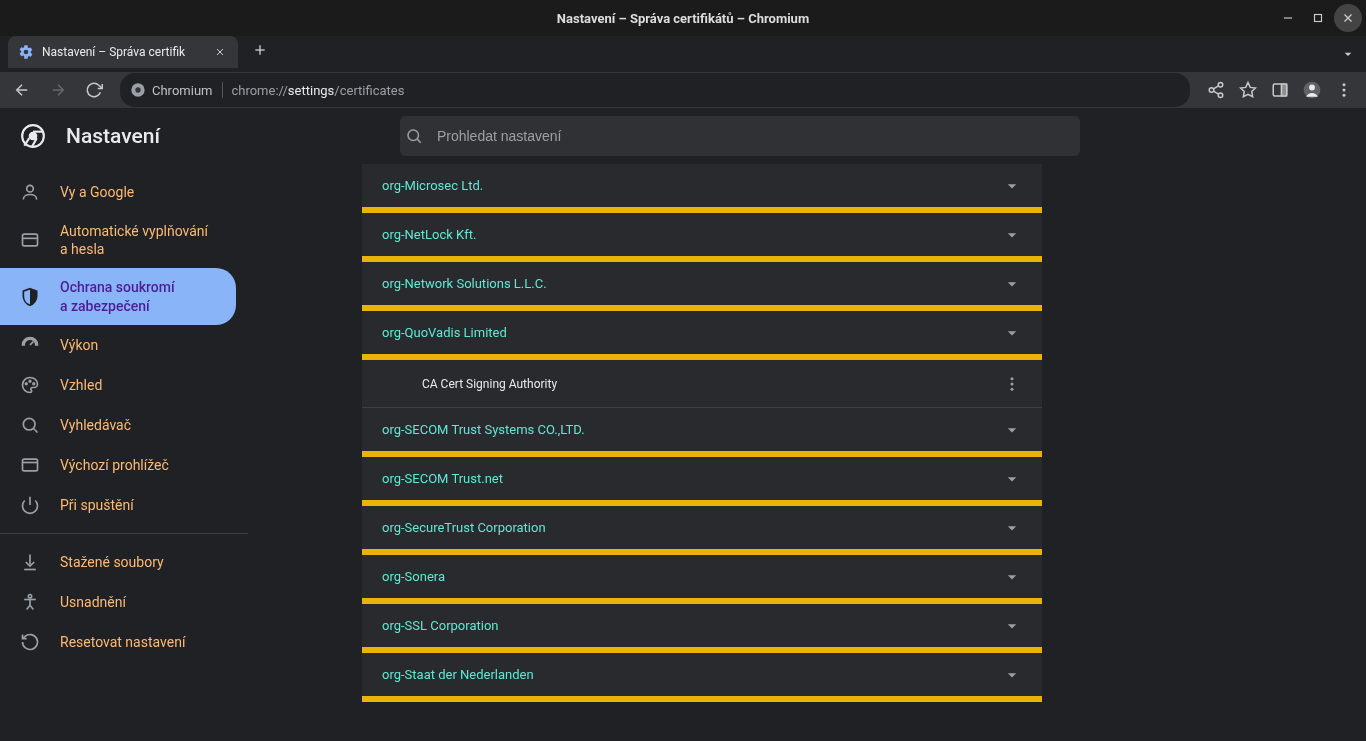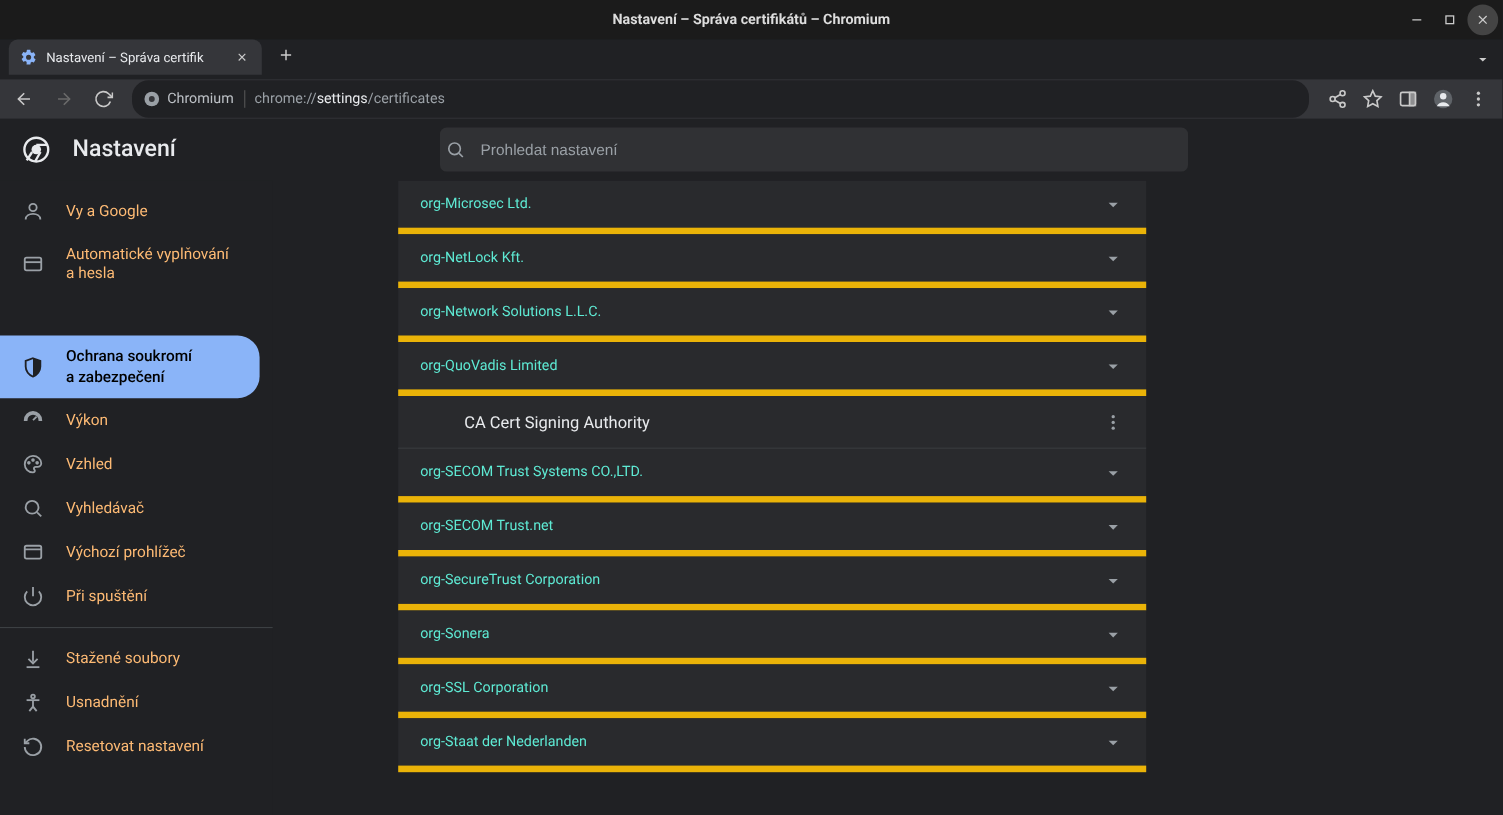--- a/index.html
+++ b/index.html
@@ -95,21 +95,21 @@
 }
 .sidebar::-webkit-scrollbar{width:12px;}
 .sidebar::-webkit-scrollbar-track{background:#202124;}
 .sidebar::-webkit-scrollbar-thumb{background:#5f6368;border-radius:6px;border:3px solid #202124;}
 .side-item {
   display:flex;align-items:center; gap: 20px;
   padding: 10px 20px; font-size: 14px; color: #fdba74;
   cursor:pointer; border-radius: 0 20px 20px 0; margin-right: 12px;
   line-height: 1.3;
 }
-.side-item.active { background: #8ab4f8; color: #000000; font-weight: 500; margin-top: 37px;}
+.side-item.active { background: #8ab4f8; color: #4c1d95; font-weight: 500;}
 .side-item.active .side-icon{ color:#202124;}
 .side-icon { width:20px; height:20px; color:#9aa0a6; flex-shrink:0;}
 .side-divider { height:1px; background:#3c4043; margin: 8px 0 8px 0;}
 .main {
   flex:1; overflow-y:auto; position:relative;
 }
 .main::-webkit-scrollbar{width:14px;}
 .main::-webkit-scrollbar-track{background:#202124;}
 .main::-webkit-scrollbar-thumb{background:#5f6368;border-radius:7px;}
 .content-col {
@@ -117,21 +117,21 @@
 }
 .cert-row {
   height: 49px; background: #292a2d; border-bottom: 6px solid #eab308;
   display:flex;align-items:center; justify-content:space-between;
   padding: 0 20px; cursor:pointer; font-size: 13px; color:#5eead4;
 }
 .cert-row .chev { color:#9aa0a6; }
 .cert-child {
   height: 48px; background: #292a2d; border-bottom:1px solid #3c4043;
   display:flex;align-items:center; justify-content:space-between;
-  padding-left: 60px; padding-right:20px; font-size: 15px; color:#e8eaed;
+  padding-left: 60px; padding-right:20px; font-size: 12px; color:#e8eaed;
 }
 .cert-child .more{ color:#9aa0a6; cursor:pointer; width:20px;height:20px;display:flex;align-items:center;justify-content:center;}
 svg { display:block;}
 </style>
 </head>
 <body>
 
 <div class="titlebar">
   <div class="titlebar-title">Nastavení – Správa certifikátů – Chromium</div>
   <div class="titlebar-controls">

